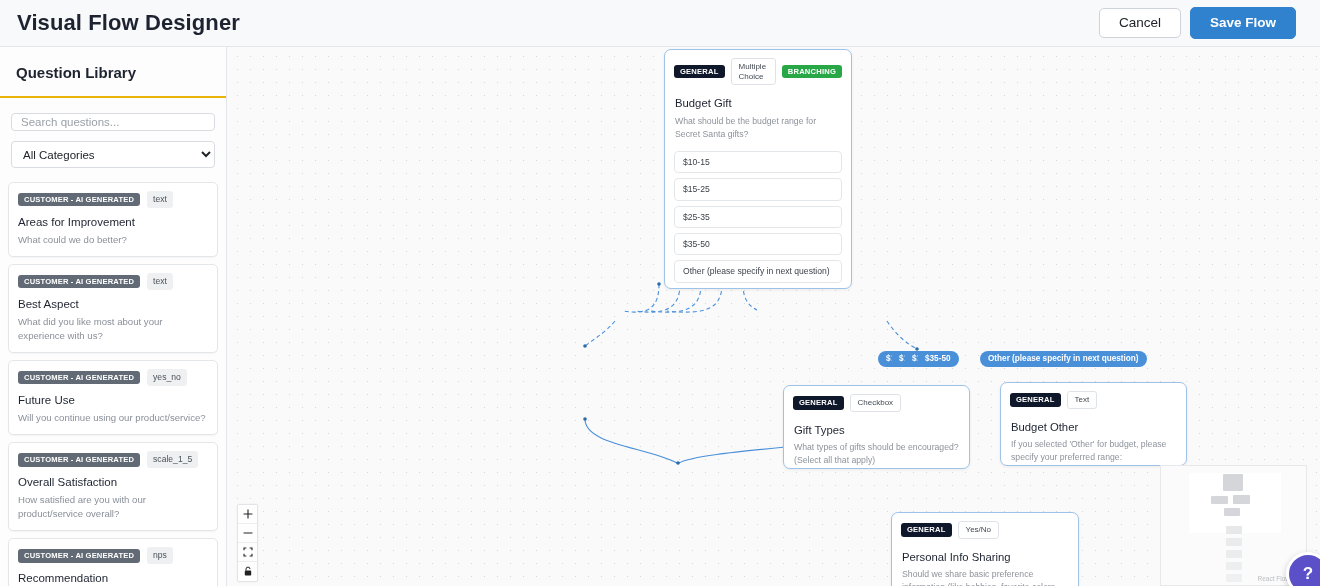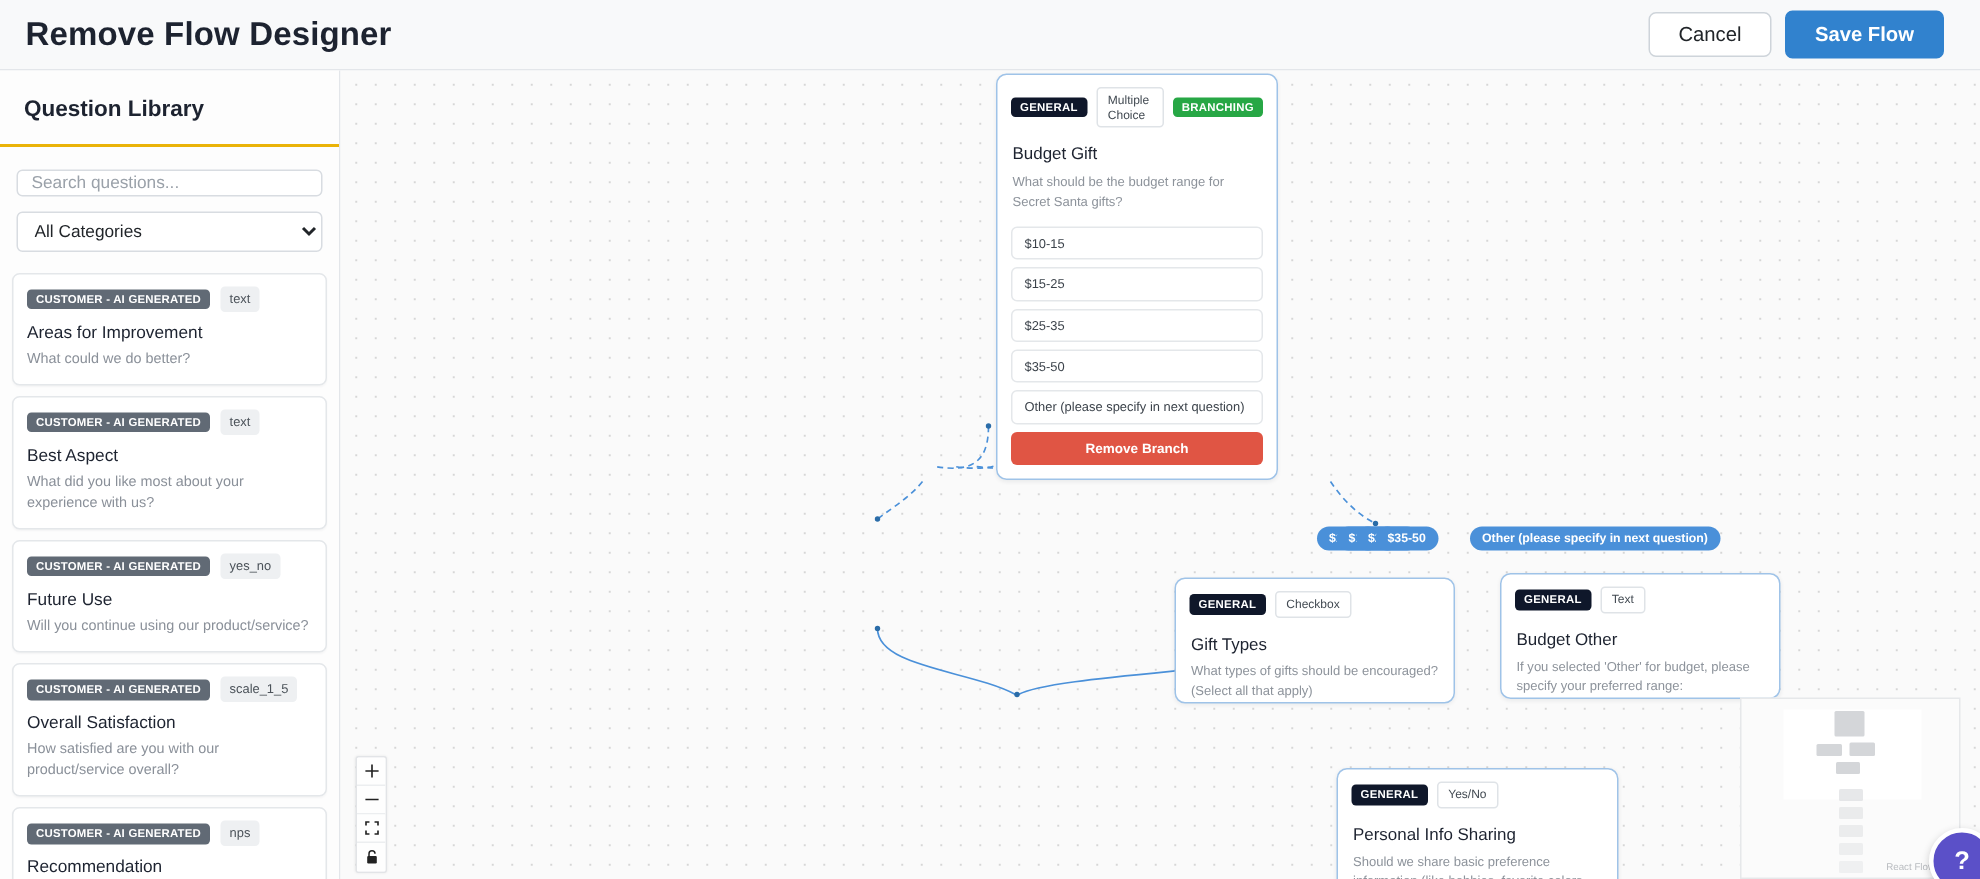--- a/index.html
+++ b/index.html
@@ -201,21 +201,21 @@
     cursor: pointer;
     box-shadow: 0 2px 6px rgba(0,0,0,.2);
   }
 </style>
 </head>
 <body>
 
 <div class="app">
 
   <div class="header">
-    <div class="header-title">Remove Flow Designer</div>
+    <div class="header-title">Visual Flow Designer</div>
     <div class="header-actions">
       <button class="btn-cancel">Cancel</button>
       <button class="btn-save">Save Flow</button>
     </div>
   </div>
 
   <div class="body">
 
     <div class="sidebar">
       <div class="sidebar-head">
@@ -317,21 +317,20 @@
         </div>
         <div class="node-title">Budget Gift</div>
         <div class="node-desc">What should be the budget range for Secret Santa gifts?</div>
         <div class="opt-list">
           <div class="opt">$10-15</div>
           <div class="opt">$15-25</div>
           <div class="opt">$25-35</div>
           <div class="opt">$35-50</div>
           <div class="opt">Other (please specify in next question)</div>
         </div>
-        <button class="btn-remove-branch">Remove Branch</button>
       </div>
 
       <div class="edge-label" style="left:651px; top:304px; z-index:5;">$10-15</div>
       <div class="edge-label" style="left:664px; top:304px; z-index:6;">$15-25</div>
       <div class="edge-label" style="left:677px; top:304px; z-index:7;">$25-35</div>
       <div class="edge-label" style="left:690px; top:304px; z-index:8;">$35-50</div>
       <div class="edge-label" style="left:753px; top:304px; z-index:9;">Other (please specify in next question)</div>
 
       <div class="node" style="left:556px; top:338px; width:187px; height:84px;">
         <div class="node-head">

